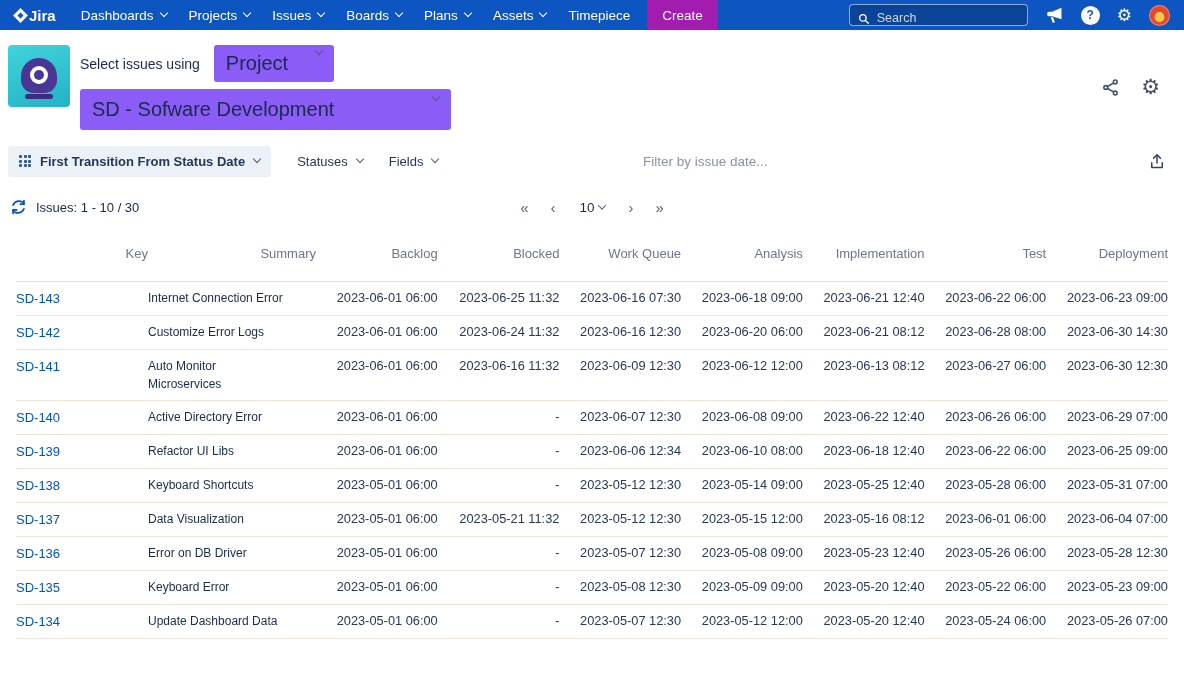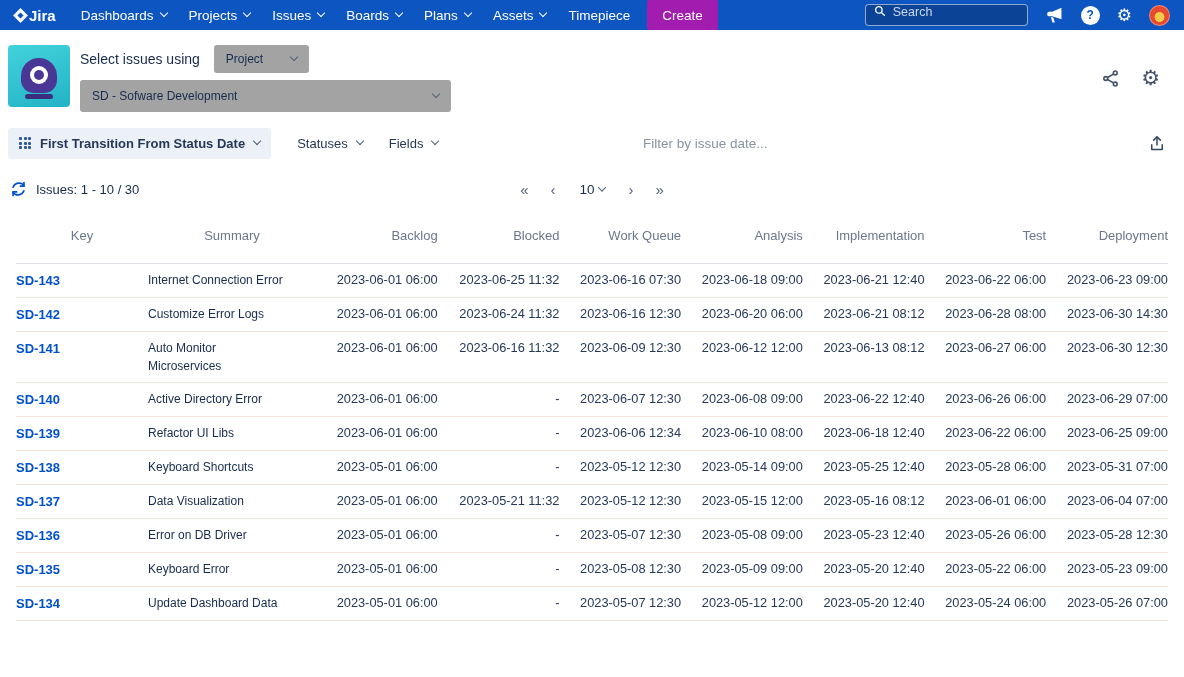--- a/index.html
+++ b/index.html
@@ -9,39 +9,39 @@
 
   
   .topnav { height:30px; background:#0d55c0; display:flex; align-items:center; padding-left:12px; color:#fff; }
   .brand { display:flex; align-items:center; margin-right:14px; cursor:pointer; }
   .brand-text { font-size:15px; font-weight:bold; }
   .nav-items { display:flex; align-items:stretch; height:100%; }
   .nav-item { display:flex; align-items:center; gap:7px; padding:0 11px; font-size:13.5px; cursor:pointer; }
   .chev { width:6px; height:6px; border-right:1.6px solid currentColor; border-bottom:1.6px solid currentColor; transform:rotate(45deg); display:inline-block; margin-top:-4px; flex:none; }
   .create-btn { background:#a21caf; color:#fff; border:none; border-radius:2px; font-family:inherit; font-size:13.5px; padding:0 15px; height:30px; margin-left:6px; cursor:pointer; }
   .nav-right { margin-left:auto; display:flex; align-items:center; gap:17px; padding-right:14px; }
-  .search-box { display:flex; align-items:flex-start; gap:7px; background:rgba(9,30,66,0.32); border:1px solid rgba(255,255,255,0.55); border-radius:4px; height:22px; width:163px; padding:0 8px; cursor:text; }
+  .search-box { display:flex; align-items:flex-end; gap:7px; background:rgba(9,30,66,0.32); border:1px solid rgba(255,255,255,0.55); border-radius:4px; height:22px; width:179px; padding:0 8px; cursor:text; }
   .search-box input { background:transparent; border:none; outline:none; color:#fff; font-size:12.5px; width:115px; font-family:inherit; }
   .search-box input::placeholder { color:rgba(255,255,255,0.78); }
   .icon-btn { display:flex; align-items:center; justify-content:center; cursor:pointer; background:none; border:none; }
   .gear-glyph { font-family:"DejaVu Sans",sans-serif; font-size:17px; color:#fff; line-height:1; }
   .help-circle { width:19px; height:19px; border-radius:50%; background:#fff; color:#0d55c0; font-size:12px; font-weight:bold; display:flex; align-items:center; justify-content:center; }
   .avatar { width:21px; height:21px; border-radius:50%; background:radial-gradient(circle at 50% 58%, #F7C948 0%, #F7C948 32%, #E8492E 36%); border:1px solid rgba(255,255,255,0.35); cursor:pointer; }
 
   
   .gadget-header { display:flex; padding:15px 16px 12px 8px; gap:10px; }
   .app-icon { position:relative; width:62px; height:62px; border-radius:4px; background:linear-gradient(160deg,#41D3DB 0%,#23B2C6 100%); flex:none; }
   .alien-body { position:absolute; left:13px; top:13px; width:36px; height:35px; background:#4A3795; border-radius:18px 18px 13px 13px; }
   .alien-base { position:absolute; left:17px; bottom:8px; width:28px; height:5px; background:#3B2C7D; border-radius:3px; }
   .alien-eye { position:absolute; left:22px; top:21px; width:18px; height:18px; background:#fff; border-radius:50%; }
   .alien-pupil { position:absolute; left:26px; top:25px; width:10px; height:10px; background:#4A3795; border-radius:50%; }
   .gh-fields { display:flex; flex-direction:column; gap:7px; }
   .gh-row1 { display:flex; align-items:center; gap:14px; }
   .gh-label { font-size:14px; }
-  .select { background:#a3a3a3; border-radius:3px; display:flex; align-items:center; font-size:12px; color:#172B4D; cursor:pointer; }
+  .select { background:#8b5cf6; border-radius:3px; display:flex; font-size:20px; color:#172B4D; cursor:pointer; }
   .select .chev { border-color:#505F79; }
   .select-sm { padding:7px 12px; gap:28px; }
   .select-lg { width:371px; padding:9px 12px; justify-content:space-between; }
   .gh-actions { margin-left:auto; display:flex; align-items:center; gap:21px; padding-right:8px; }
   .gear-glyph-dark { font-family:"DejaVu Sans",sans-serif; font-size:21px; color:#42526E; line-height:1; }
 
   
   .toolbar { position:relative; display:flex; align-items:center; height:38px; padding:0 18px 0 8px; gap:26px; }
   .mode-pill { display:flex; align-items:center; gap:9px; background:#ECF0F7; border-radius:3px; padding:8px 11px; font-size:13px; font-weight:bold; color:#253858; cursor:pointer; }
   .grid9 { display:grid; grid-template-columns:repeat(3,3px); grid-auto-rows:3px; gap:1.5px; }
@@ -54,26 +54,26 @@
   .pagi-bar { position:relative; height:34px; margin-top:10px; }
   .issues-count { position:absolute; left:10px; top:50%; transform:translateY(-50%); display:flex; align-items:center; gap:9px; font-size:13px; color:#172B4D; }
   .pagi-center { position:absolute; left:0; right:0; top:50%; transform:translateY(-50%); display:flex; justify-content:center; align-items:center; gap:22px; color:#505F79; }
   .pg-btn { font-size:15px; cursor:pointer; background:none; border:none; color:#505F79; font-family:inherit; }
   .page-size { display:flex; align-items:center; gap:4px; font-size:13.5px; color:#172B4D; cursor:pointer; margin:0 2px; }
   .page-size .chev { border-color:#505F79; }
 
   
   .table-wrap { padding:0 16px; margin-top:4px; }
   table { width:100%; border-collapse:collapse; table-layout:fixed; }
-  thead th { font-size:13px; font-weight:normal; color:#6B778C; text-align:center; padding:18px 0 20px; }
+  thead th { font-size:13px; font-weight:normal; color:#6B778C; text-align:right; padding:18px 0 20px; }
   thead tr { border-bottom:1px solid #DFE1E6; }
   th.num, td.num { text-align:right; }
   tbody tr { border-bottom:1px solid #F4E3D9; }
   tbody td { vertical-align:top; padding:7px 0; line-height:18px; }
-  td.key a { color:#0052CC; font-weight:bold; font-size:13px; cursor:pointer; }
+  td.key a { color:#0052CC; font-weight:normal; font-size:13px; cursor:pointer; }
   td.summary { font-size:12px; color:#172B4D; padding-right:28px; }
   td.num { font-size:12.8px; color:#253858; }
 </style>
 </head>
 <body>
 
 <header class="topnav">
   <a class="brand">
     <span style="display:flex;">
       <svg width="17" height="17" viewBox="0 0 24 24">

